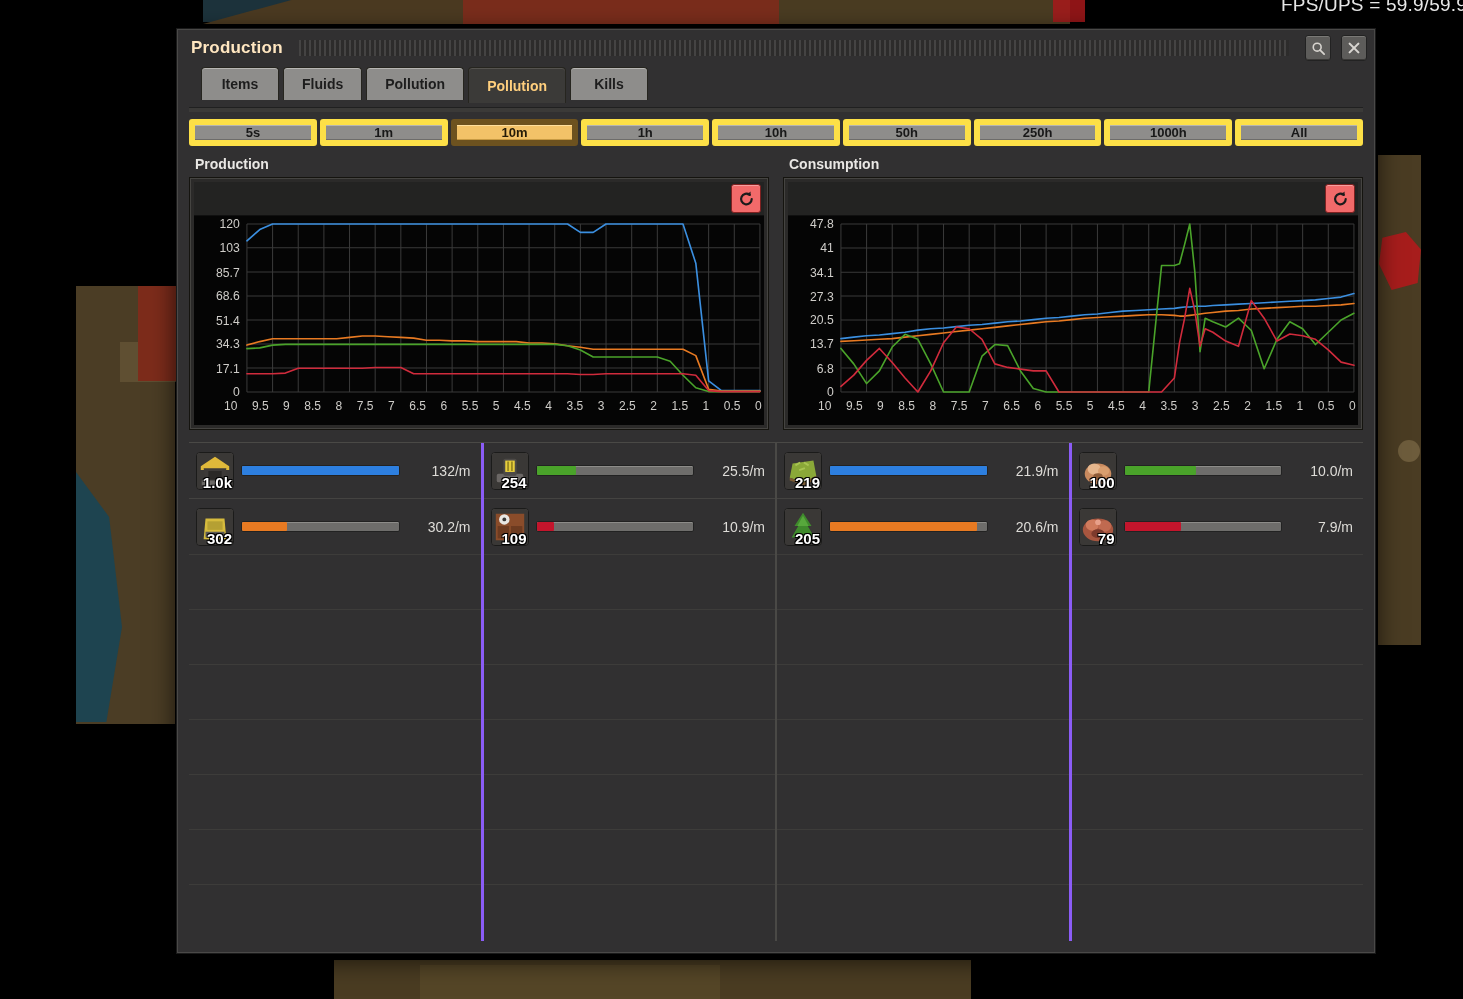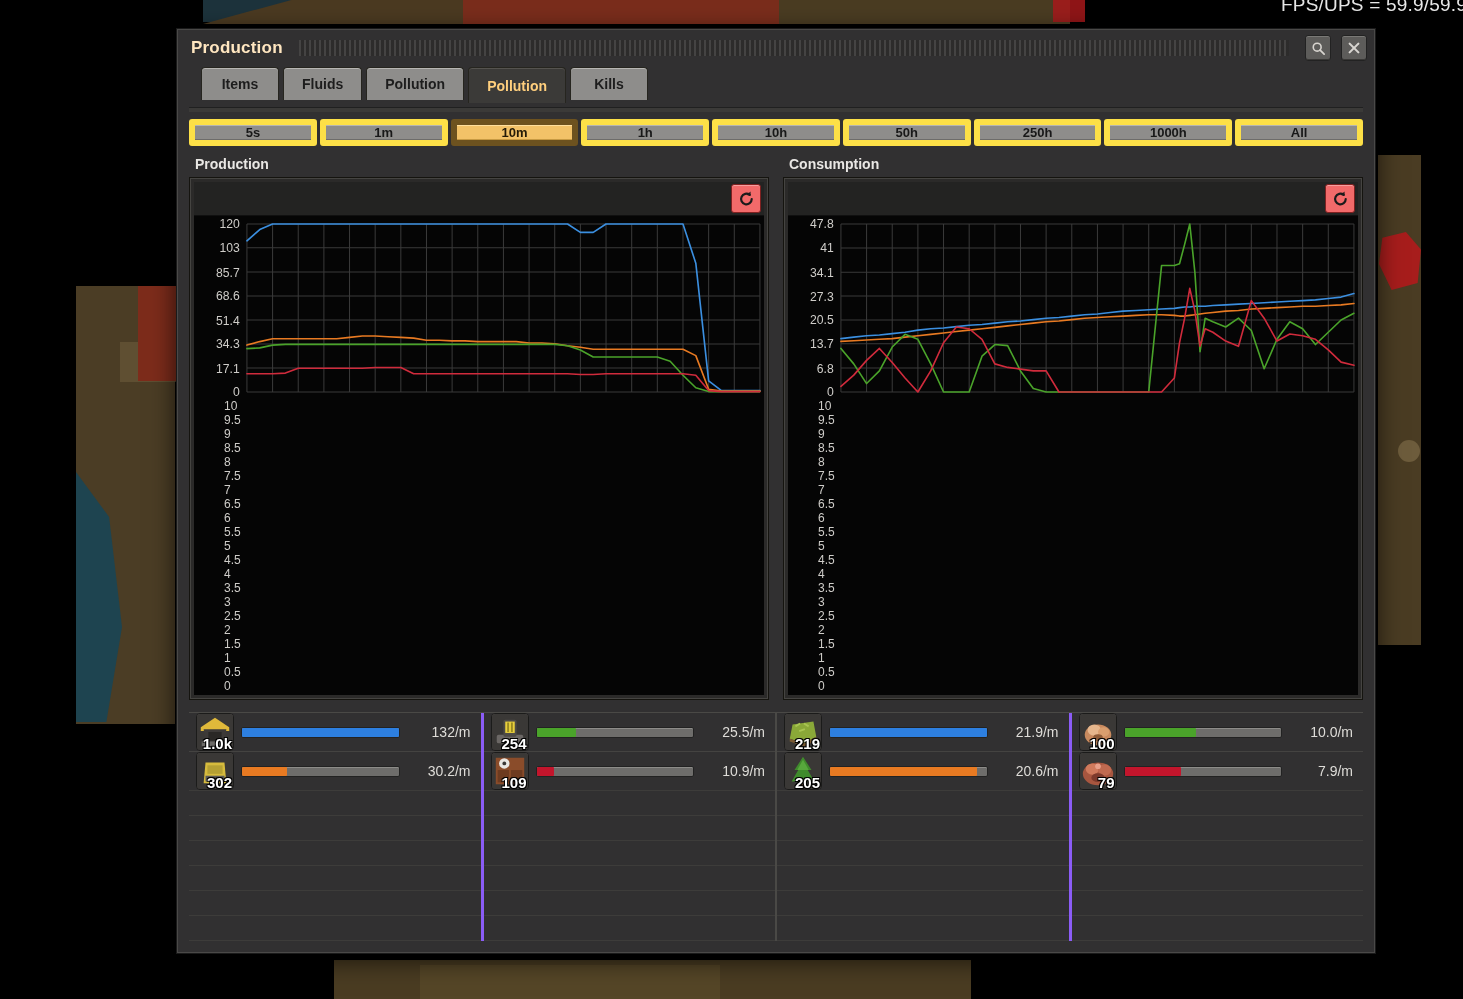--- a/index.html
+++ b/index.html
@@ -100,21 +100,21 @@
   .reset-btn {
     position:absolute; right:3px; top:2px; width:30px; height:29px;
     background:#f26a6a; border:1px solid #7e2020; border-radius:3px;
     box-shadow:0 1px 0 rgba(255,255,255,.35) inset;
     display:flex; align-items:center; justify-content:center; cursor:pointer;
   }
   .plot { position:relative; background:#050505; height:182px; }
   .plot svg { display:block; width:100%; height:100%; }
   .xaxis {
     display:flex; justify-content:space-between;
-    padding:1px 2px 2px 30px; background:#050505;flex-direction:column;
+    padding:1px 2px 12px 30px; background:#050505;
   }
   .xaxis span { color:#cfcdc9; font-size:12px; }
   .ytick { fill:#cfcdc9; font-size:12px; font-family:"Liberation Sans", sans-serif; text-anchor:end; }
 
   
   .lists { display:flex; flex:1 1 auto; margin-top:12px; min-height:0; border-top:1px solid #4a4946; }
   .listhalf { flex:1 1 0; display:flex; min-width:0; }
   .listhalf + .listhalf { border-left:2px solid #4a4946; }
   .listcol { flex:1 1 0; min-width:0; display:flex; flex-direction:column; }
   .listcol + .listcol { border-left:3px solid #8b5cf6; }

